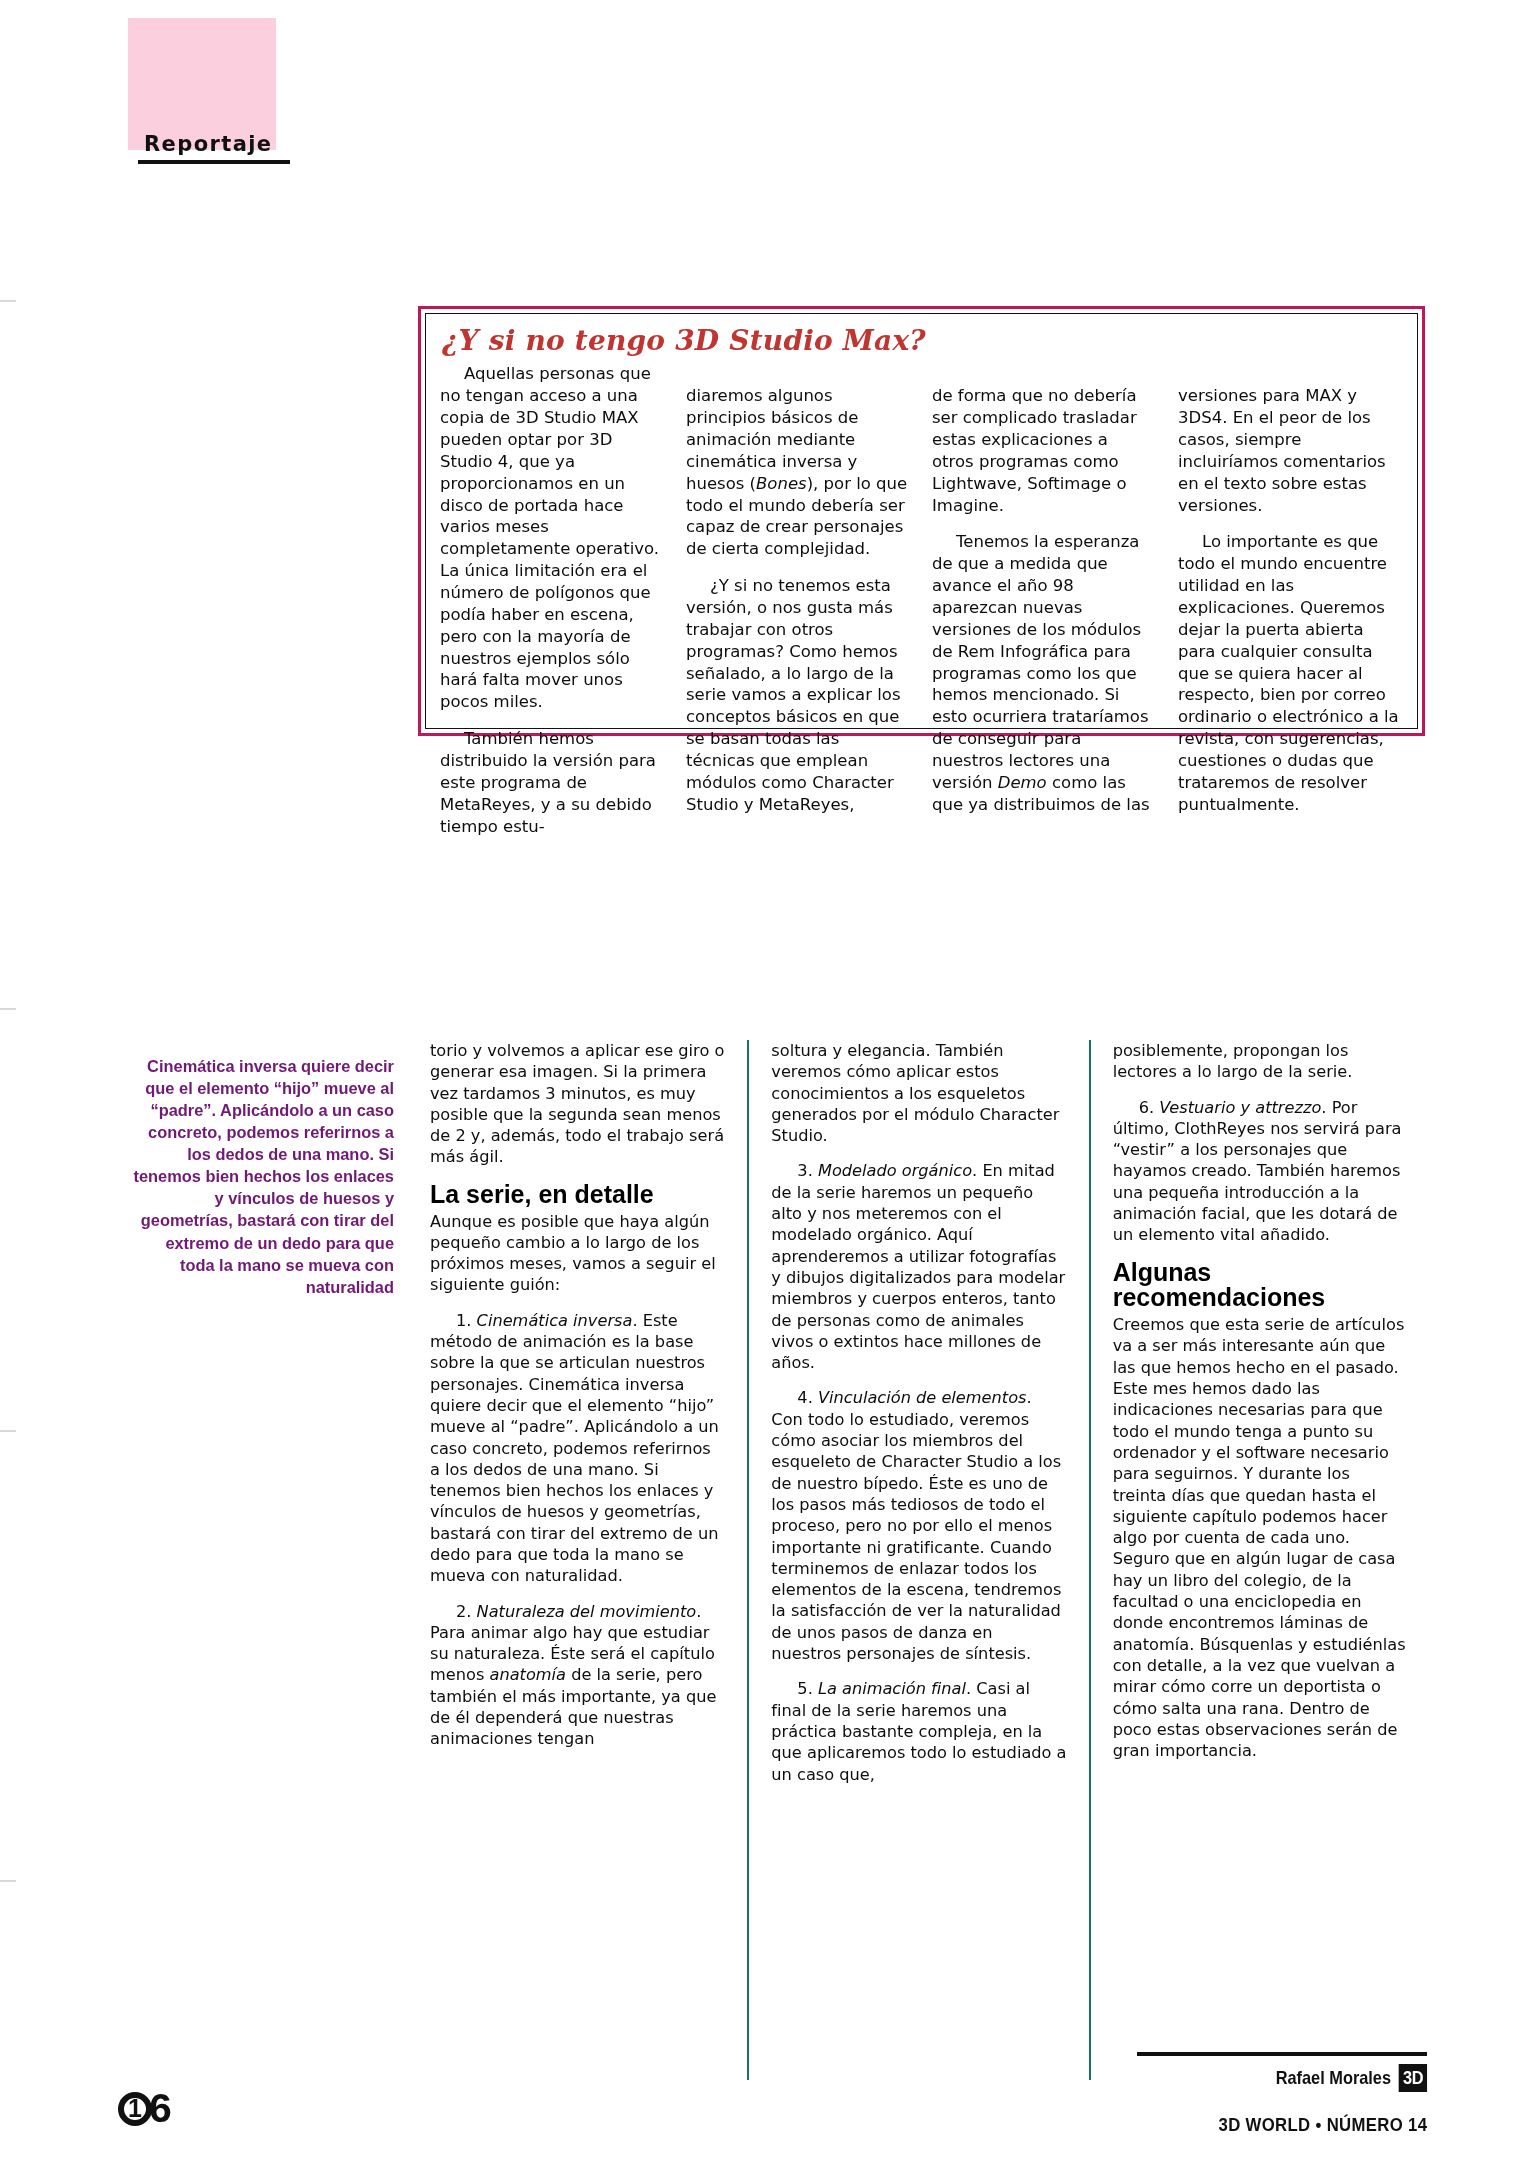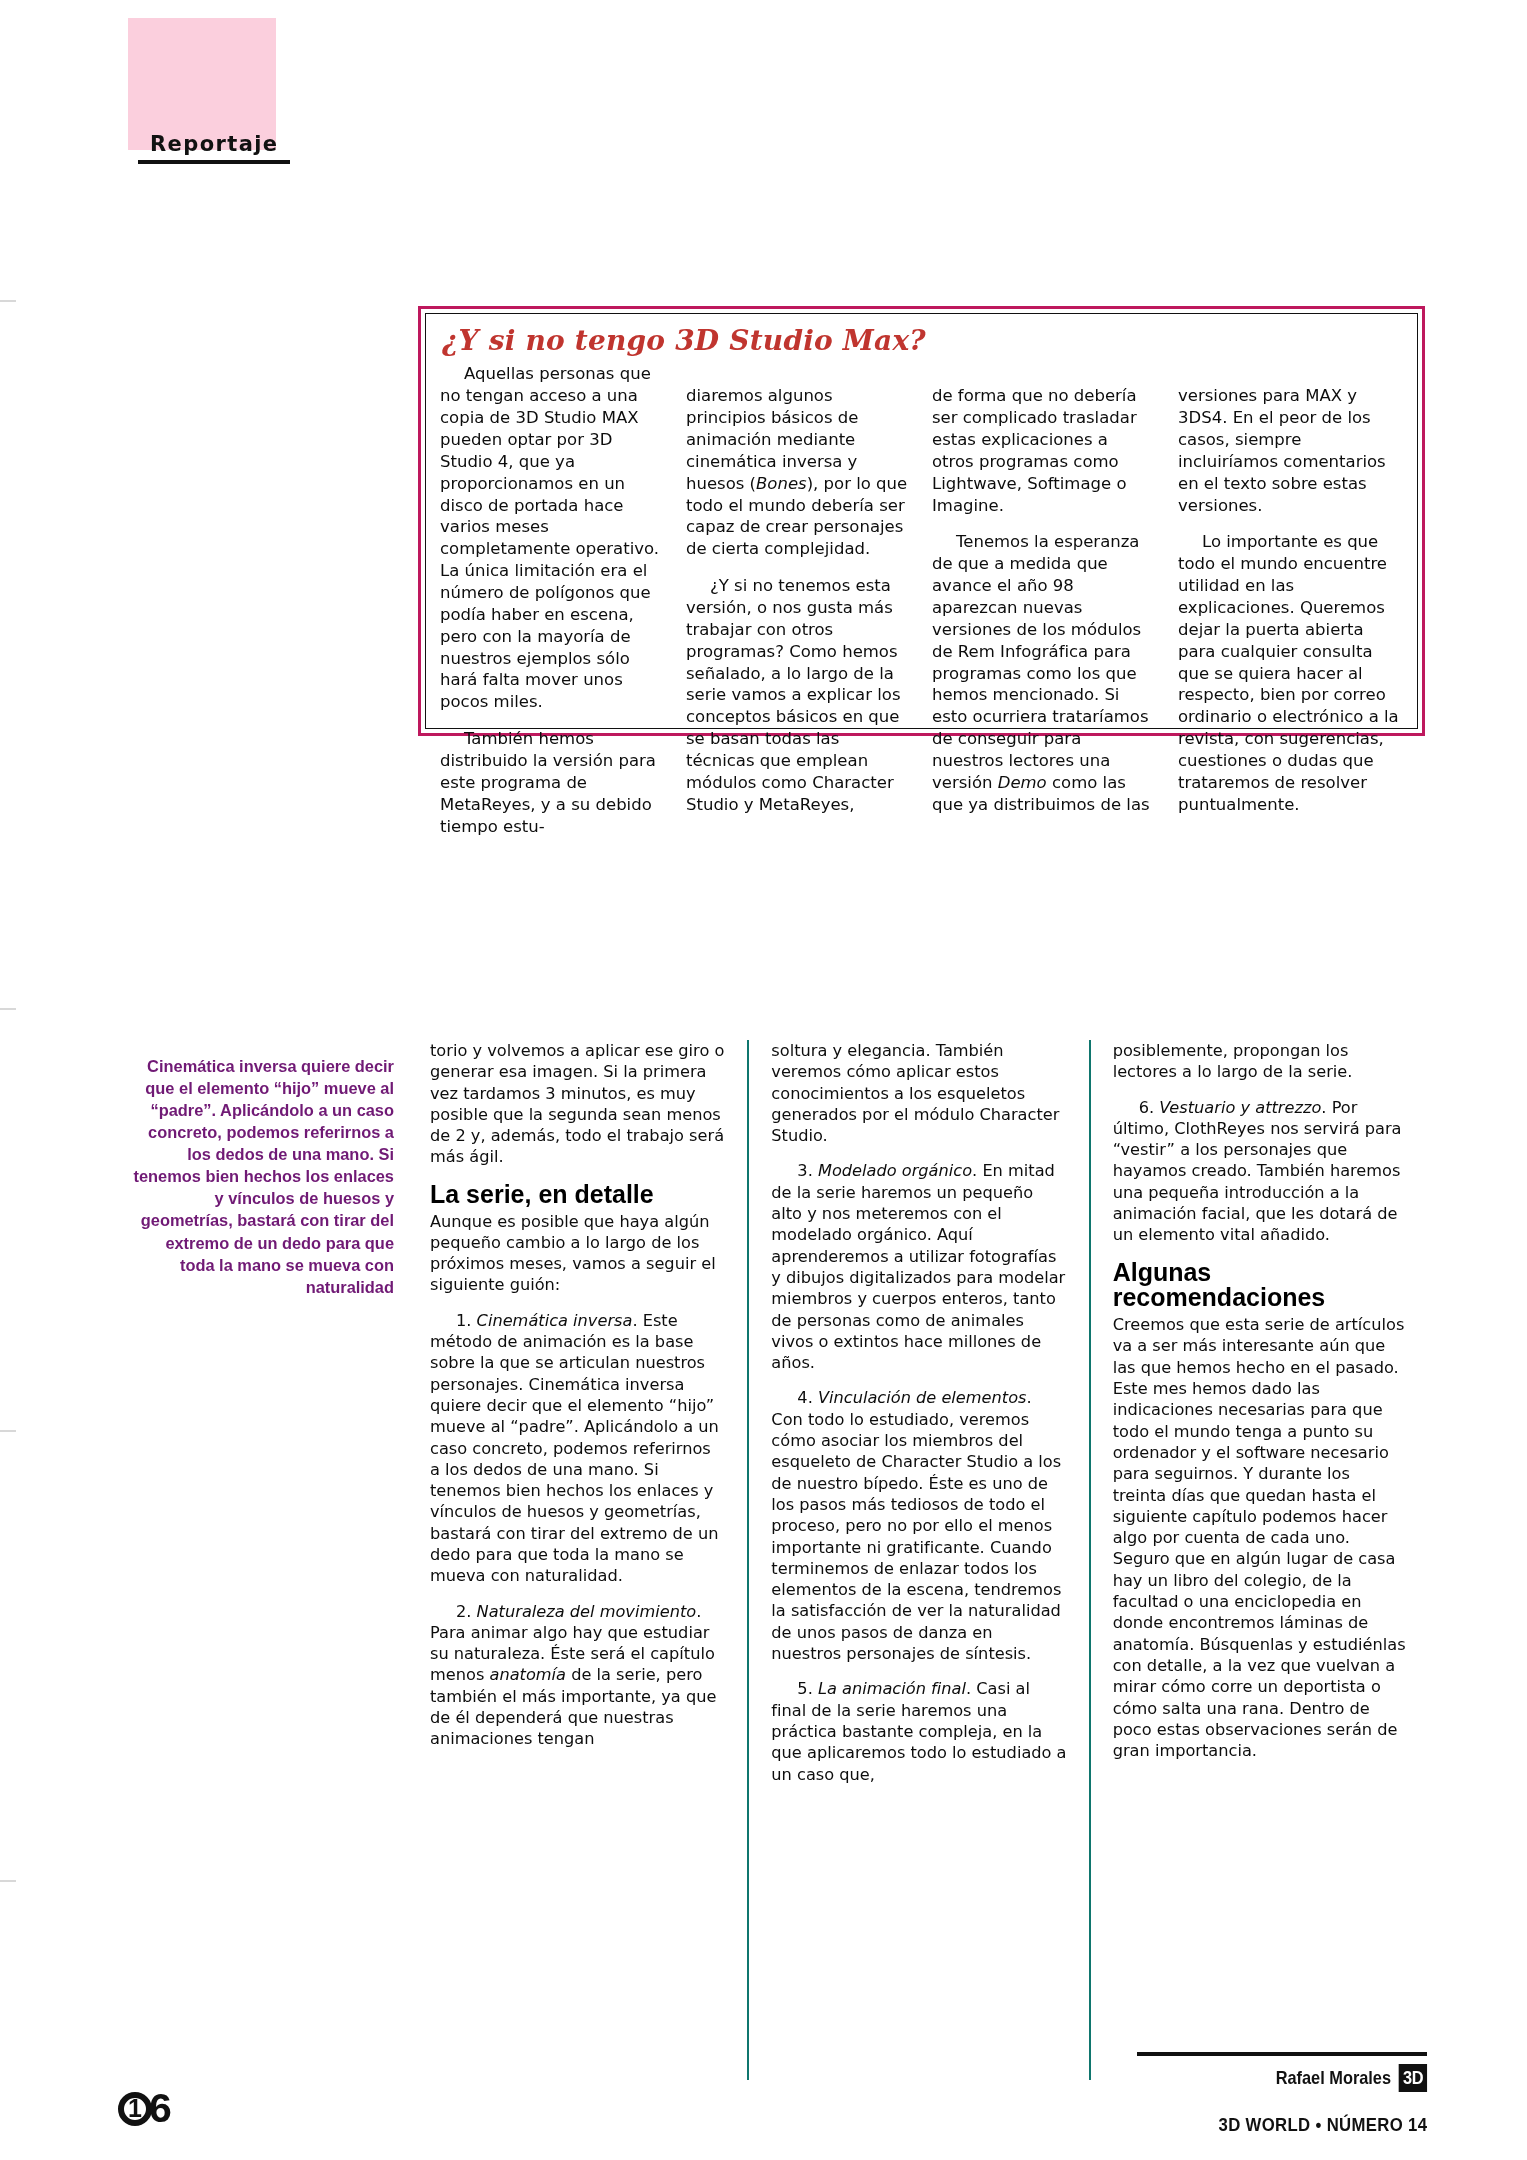--- a/index.html
+++ b/index.html
@@ -28,21 +28,21 @@
   .section-tab {
     position: absolute;
     left: 128px;
     top: 18px;
     width: 148px;
     height: 132px;
     background: #fbcfdd;
   }
   .section-tab-label {
     position: absolute;
-    left: 150px;
+    left: 144px;
     top: 132px;
     font-family: "DejaVu Sans", sans-serif;
     font-weight: bold;
     font-size: 21px;
     letter-spacing: 1.4px;
     color: #111;
     white-space: nowrap;
   }
   .section-tab-rule {
     position: absolute;

